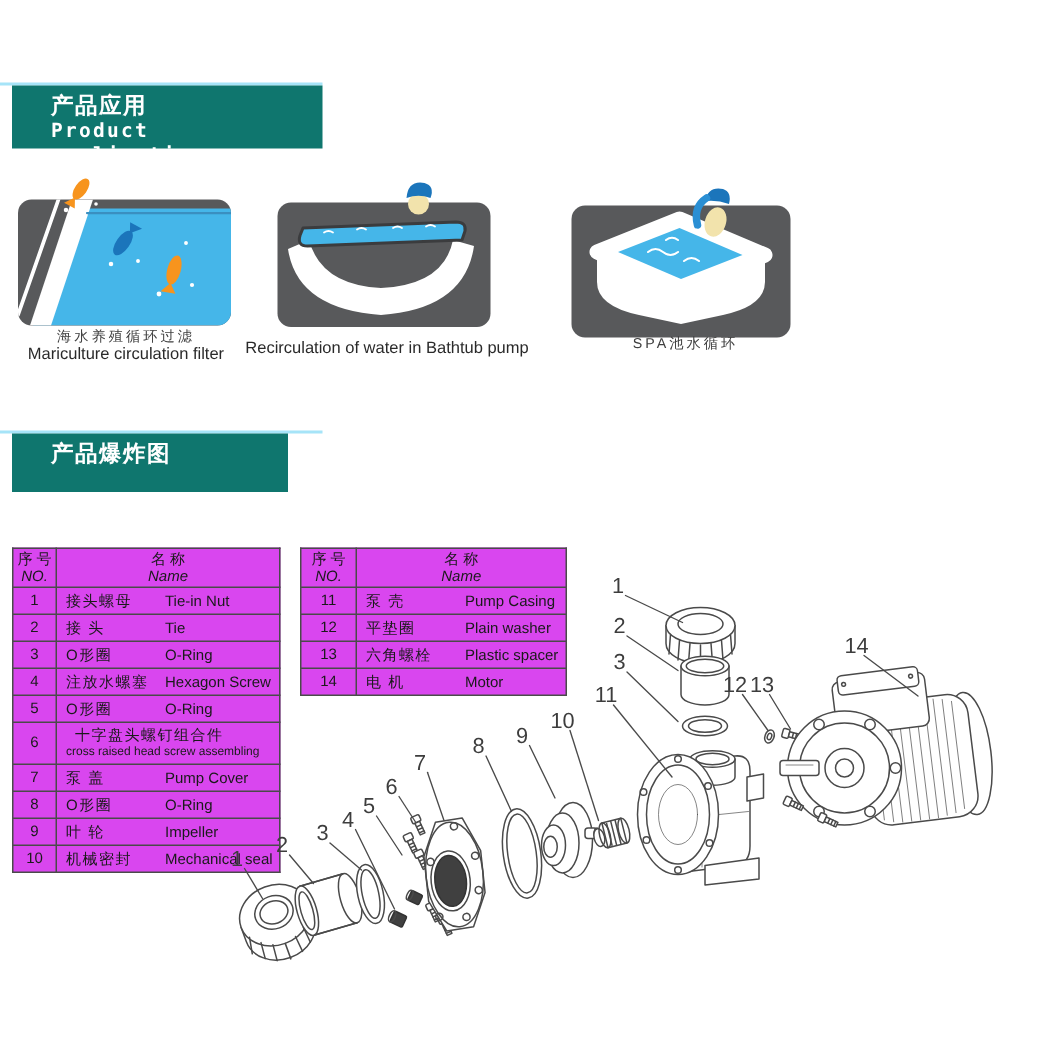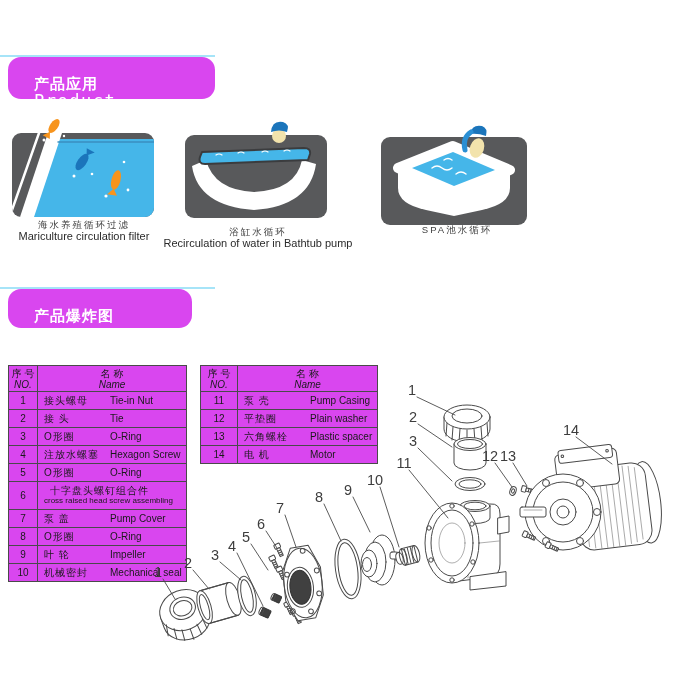--- a/index.html
+++ b/index.html
@@ -2,24 +2,24 @@
 <html><head>
 <meta charset="utf-8">
 <style>
   html,body{margin:0;padding:0;}
   body{width:700px;height:700px;background:#ffffff;position:relative;overflow:hidden;
        font-family:"Liberation Sans", sans-serif;color:#231f20;}
   .abs{position:absolute;}
 
   
   .banner-topline{position:absolute;height:2px;background:#a6e4f8;}
-  .banner{position:absolute;background:#d946ef;color:#fff;padding:18px 0 0 26px;box-sizing:border-box;border-radius:13px;}
+  .banner{position:absolute;background:#0f766e;color:#fff;padding:5px 0 0 26px;box-sizing:border-box;}
   .banner .cn{display:block;font-size:15px;font-weight:bold;letter-spacing:1px;line-height:18px;}
-  .banner .en{display:block;font-family:"DejaVu Sans Mono", monospace;font-weight:normal;
-              font-size:17px;letter-spacing:1.5px;line-height:16px;}
+  .banner .en{display:block;font-family:"DejaVu Sans Mono", monospace;font-weight:bold;
+              font-size:13px;letter-spacing:1.5px;line-height:16px;}
 
   
   .caption{position:absolute;text-align:center;line-height:11px;}
   .caption .cn{display:block;font-size:9.5px;letter-spacing:2px;color:#404040;}
   .caption .en{display:block;font-size:11px;color:#2a2a2a;margin-top:1px;}
 
   
   table.parts{position:absolute;border-collapse:collapse;table-layout:fixed;
               font-size:10px;color:#1a1a1a;background:#d946ef;}
   table.parts th,table.parts td{border:1px solid #4a4a4a;padding:0;vertical-align:middle;}
@@ -100,21 +100,20 @@
   <g stroke="#ffffff" stroke-width="1.2">
     <path d="M36,39 q3,-2 6,0" fill="none"></path>
       <path d="M58,37 q3,-2 6,0" fill="none"></path>
     <path d="M82,36 q3,-2 6,0" fill="none"></path>
       <path d="M104,35 q3,-2 6,0" fill="none"></path>
   </g>
   <circle cx="99" cy="20" r="7" fill="#f2e3ac"></circle>
   <path d="M91,16 Q92,4 103,6 Q110,8 107,16 Q99,13 91,16 Z" fill="#1b75bb"></path>
 </svg>
 <div class="caption" style="left:156px;top:226px;width:204px;">
-  <span class="cn">浴缸水循环</span>
   <span class="en">Recirculation of water in Bathtub pump</span>
 </div>
 
 <svg class="abs fig" style="left:376px;top:118px;" width="156" height="108" viewBox="0 0 156 108">
   <rect x="5" y="19" width="146" height="88" rx="9" fill="#58595b"></rect>
   <path d="M22,52 L22,70 Q22,86 50,92 L78,98 L78,76 Z" fill="#ffffff"></path>
   <path d="M134,54 L134,70 Q134,86 106,92 L78,98 L78,76 Z" fill="#ffffff"></path>
   <polygon points="22,50 77,28 134,52 78,76" fill="#ffffff" stroke="#ffffff" stroke-width="10"></polygon>
   <polygon points="36,50 77,34 119,52 78,68" fill="#45b6e9"></polygon>
   <g stroke="#ffffff" stroke-width="1.4" fill="none">

